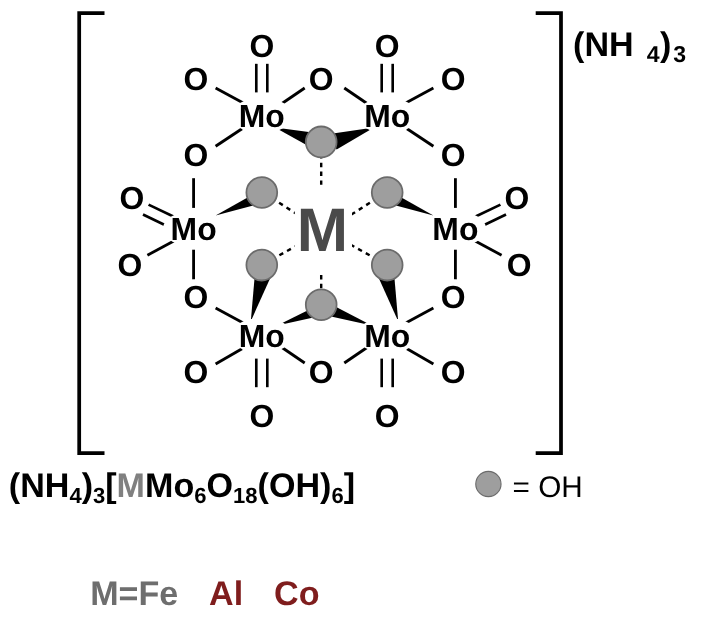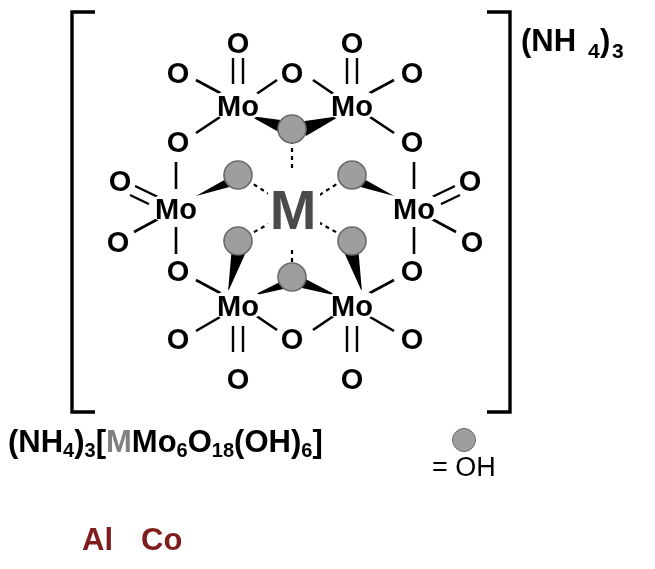--- a/index.html
+++ b/index.html
@@ -39,23 +39,22 @@
   }
   #formula-line .grey {
     color: #808080;
   }
   
   #legend {
     position: absolute;
     left: 432px;
     top: 428px;
     display: flex;
-    align-items: center;
-    gap: 0;
-    flex-direction: column;
+    align-items: flex-start;
+    gap: 10px;
   }
   #legend .dot {
     width: 22px;
     height: 22px;
     border-radius: 50%;
     background: #9e9e9e;
     border: 1.5px solid #6b6b6b;
     display: inline-block;
   }
   #legend .eq {
@@ -312,15 +311,16 @@
 <div id="formula-line">
   <span>(NH</span><span class="sub">4</span><span>)</span><span class="sub">3</span><span>[</span><span class="grey">M</span><span>Mo</span><span class="sub">6</span><span>O</span><span class="sub">18</span><span>(OH)</span><span class="sub">6</span><span>]</span>
 </div>
 
 <div id="legend">
   <span class="dot"></span>
   <span class="eq">= OH</span>
 </div>
 
 <div id="caption">
+  <span class="m-eq">M=Fe</span>
   <span class="metal">Al</span>
   <span class="metal">Co</span>
 </div>
 
 </body></html>

